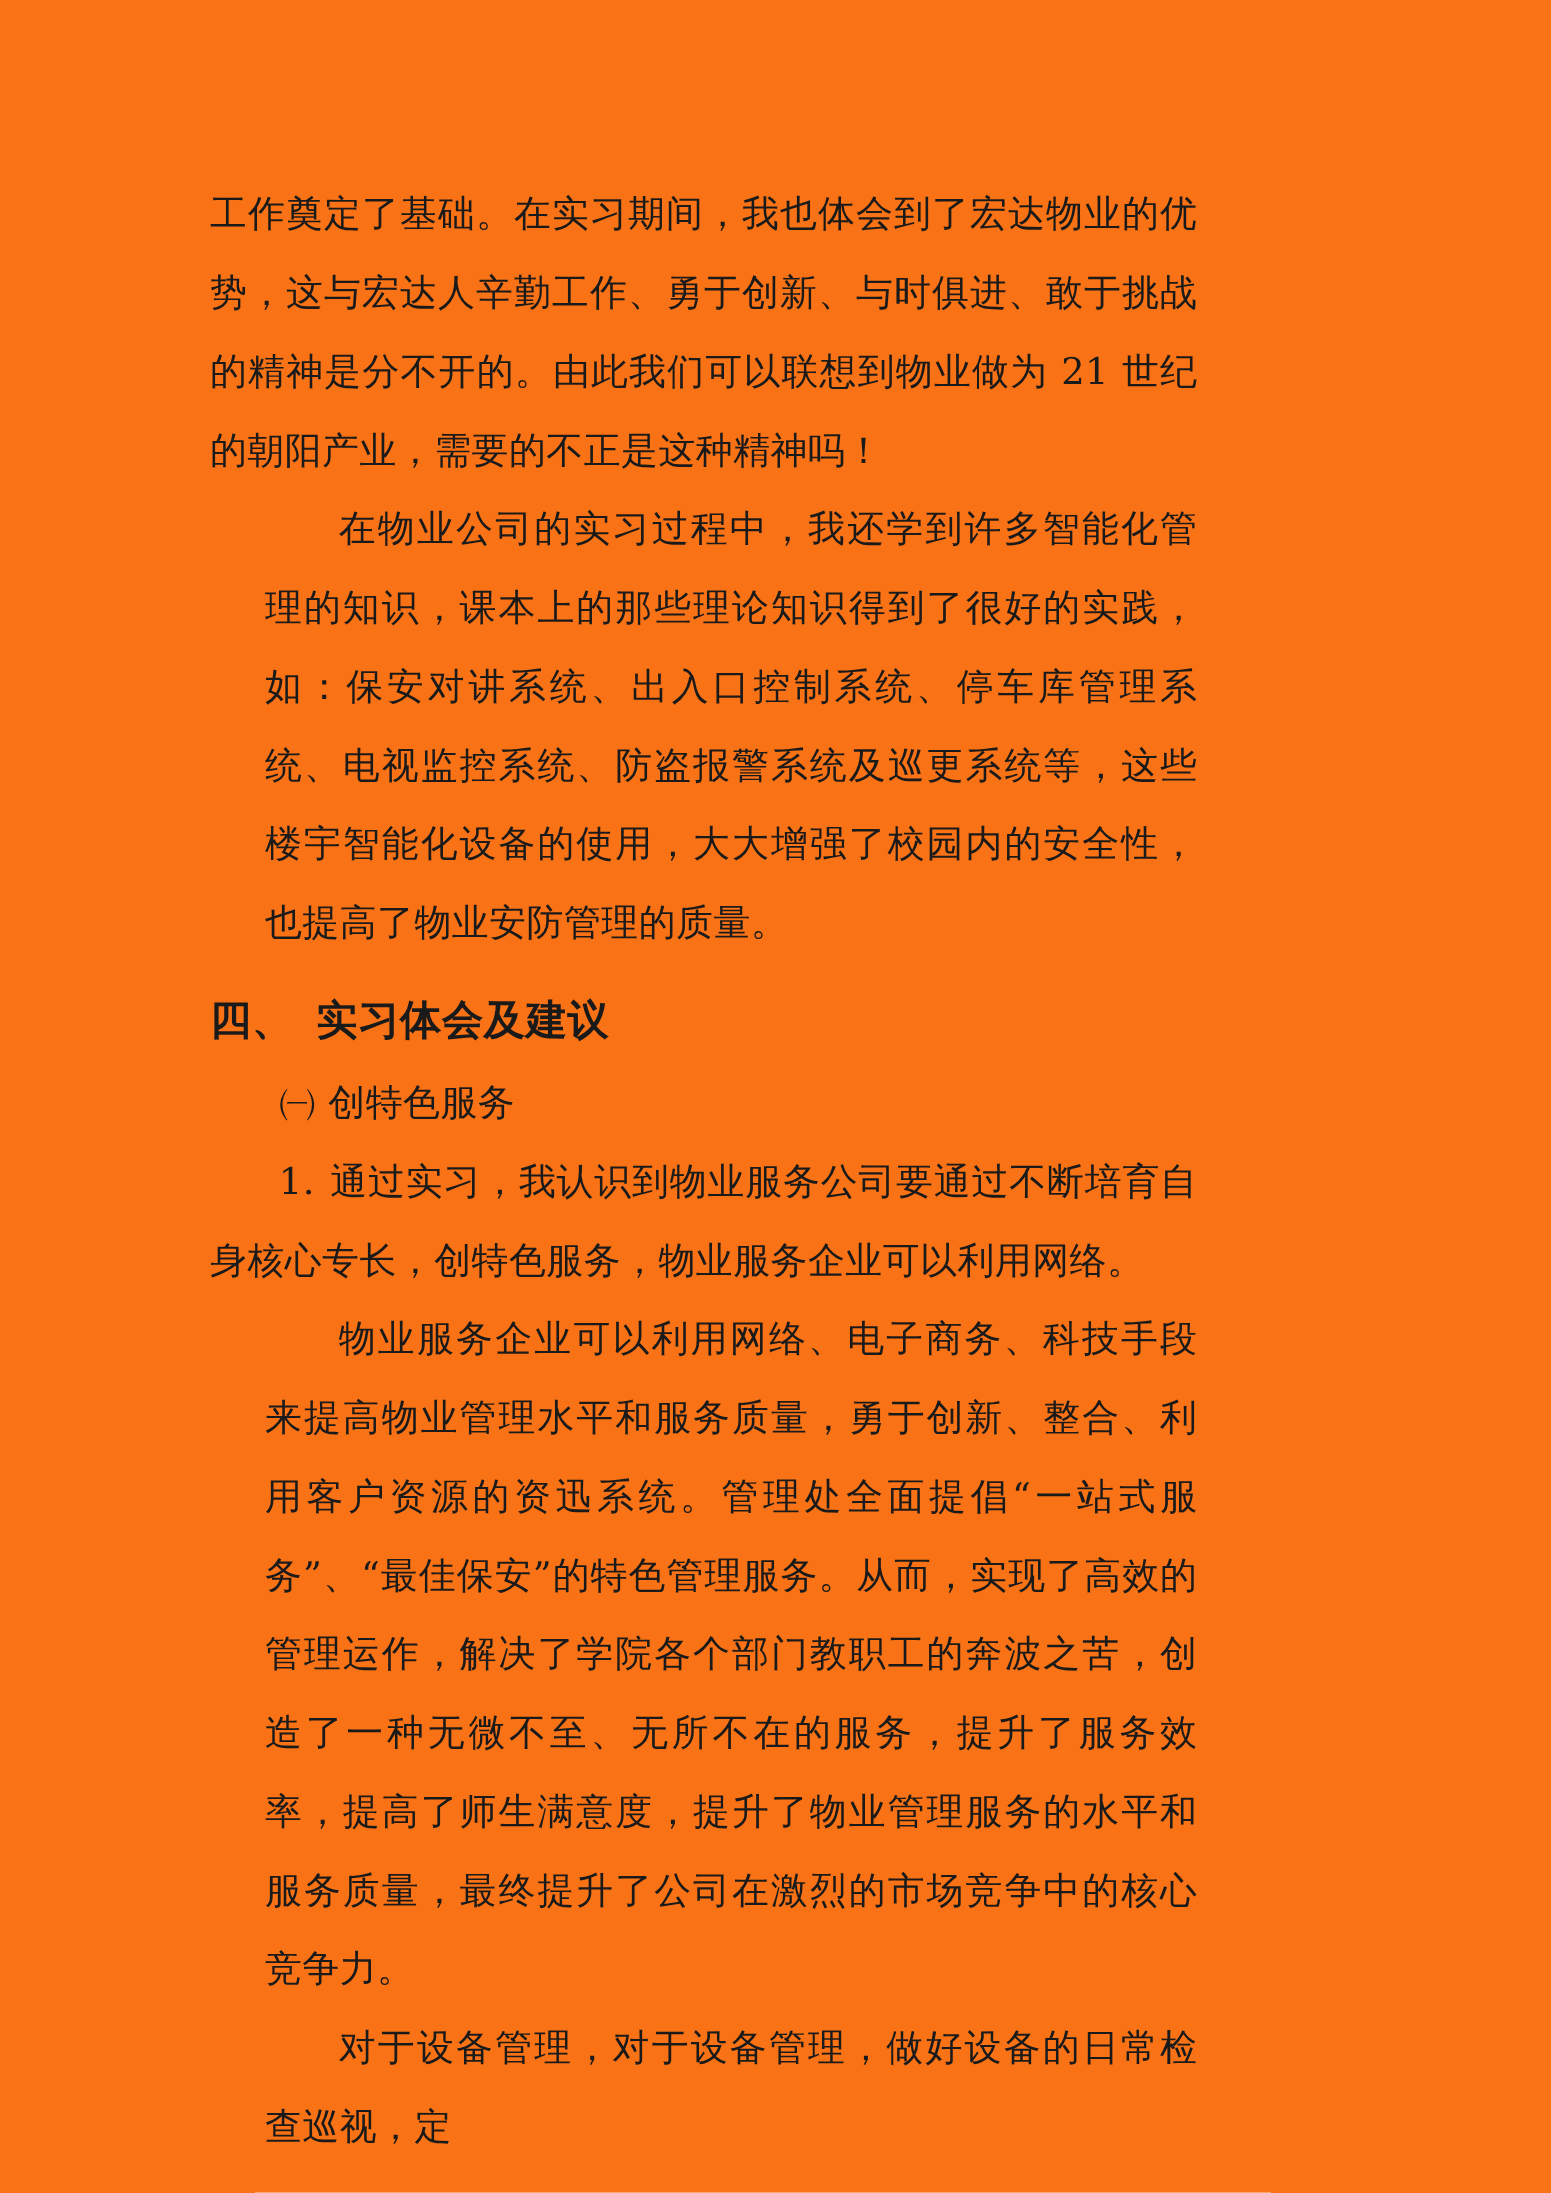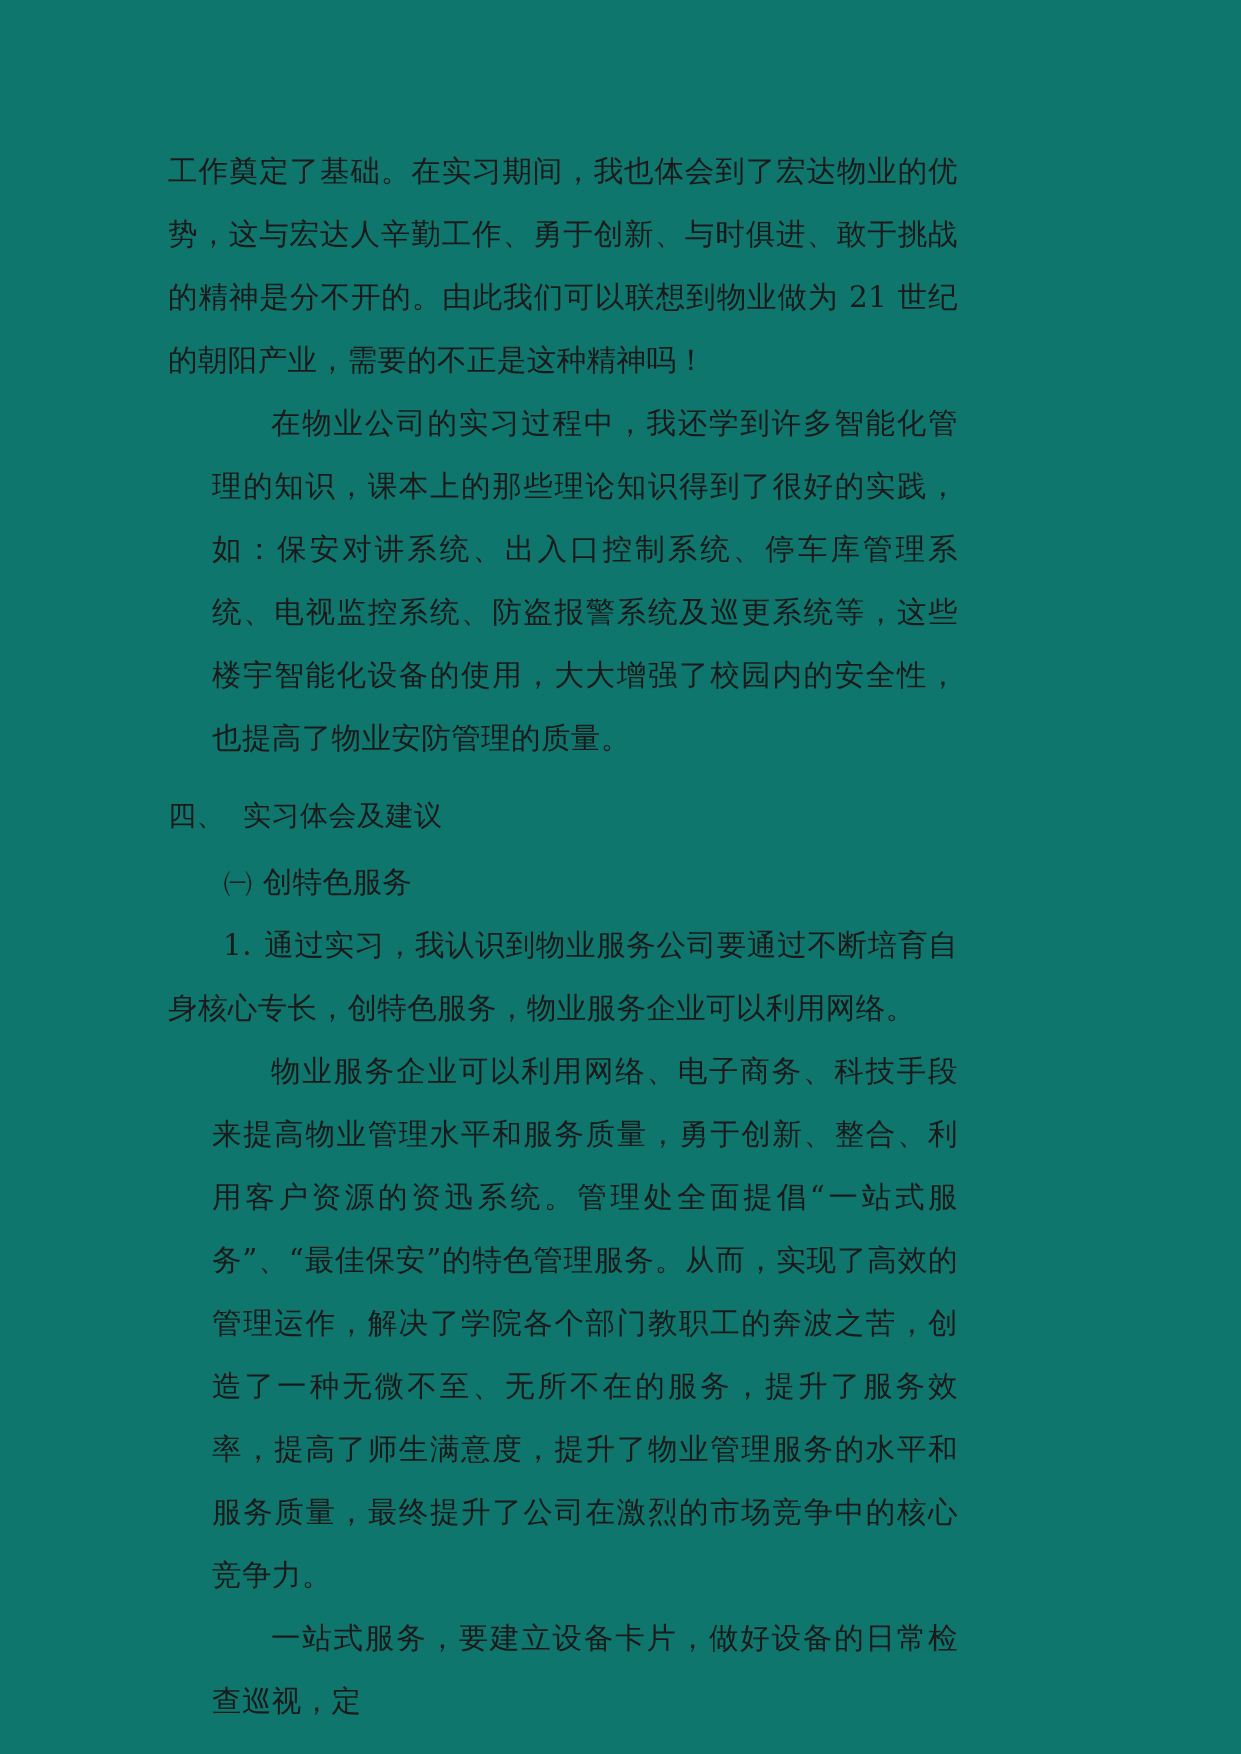--- a/index.html
+++ b/index.html
@@ -12,42 +12,42 @@
     height: 1754px;
     font-family: "DejaVu Serif", "Liberation Serif", serif;
     color: #1a1a1a;
     overflow: hidden;
   }
   .page {
     box-sizing: border-box;
     width: 1241px;
     height: 1754px;
     padding: 140px 96px 120px 168px;
-    background: #0f766e;
+    background: #f97316;
   }
   .doc-body {
     width: 790px;
   }
   p {
     margin: 0;
     font-size: 29.5px;
     line-height: 63px;
     text-align: justify;
     text-justify: inter-ideograph;
     letter-spacing: 0.4px;
   }
   .indent {
     text-indent: 59px;
     margin-left: 44px;
   }
   .heading {
     margin: 14px 0 4px 0;
-    font-size: 28px;
+    font-size: 33px;
     line-height: 63px;
-    font-weight: normal;
+    font-weight: bold;
     font-family: "DejaVu Sans", "Liberation Sans", sans-serif;
     letter-spacing: 0.5px;
   }
   .heading .num {
     margin-right: 18px;
   }
   .sub-heading {
     text-indent: 55px;
   }
   .list-item {
@@ -71,16 +71,16 @@
       <span class="num">四、</span><span>实习体会及建议</span>
     </div>
 
     <p class="sub-heading">㈠ 创特色服务</p>
 
     <p class="list-item"><span class="marker">1.</span><span>通过实习，我认识到物业服务公司要通过不断培育自身核心专长，创特色服务，物业服务企业可以利用网络。</span></p>
 
     <p class="body-para indent">物业服务企业可以利用网络、电子商务、科技手段来提高物业管理水平和服务质量，勇于创新、整合、利用客户资源的资迅系统。管理处全面提倡“一站式服务”、“最佳保安”的特色管理服务。从而，实现了高效的管理运作，解决了学院各个部门教职工的奔波之苦，创造了一种无微不至、无所不在的服务，提升了服务效率，提高了师生满意度，提升了物业管理服务的水平和服务质量，最终提升了公司在激烈的市场竞争中的核心竞争力。</p>
 
 
-    <p class="body-para indent">一站式服务，要建立设备卡片，做好设备的日常检查巡视，定</p>
+    <p class="body-para indent">对于设备管理，对于设备管理，做好设备的日常检查巡视，定</p>
 
   </div>
 </div>
 
 </body></html>

